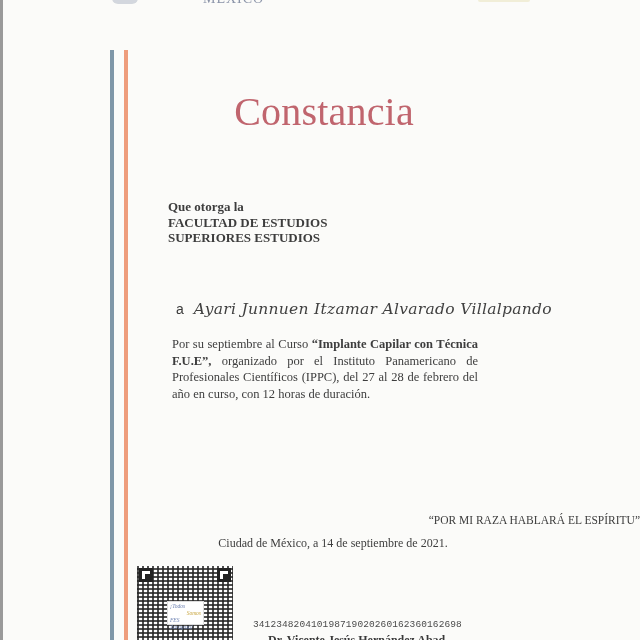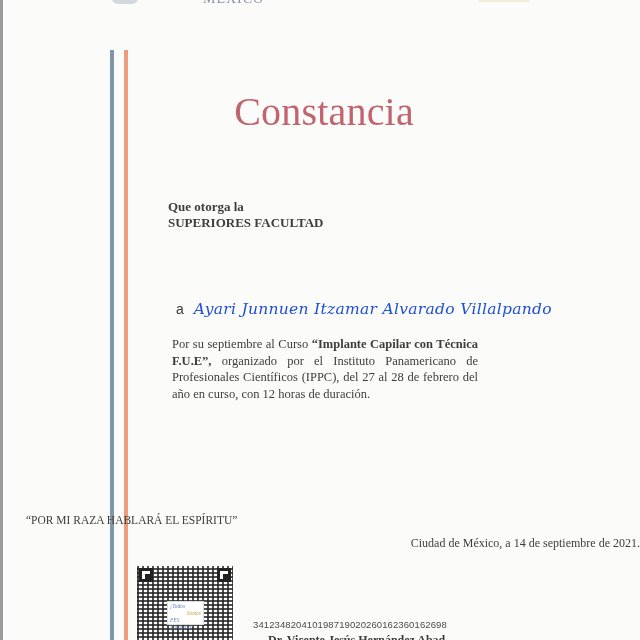--- a/index.html
+++ b/index.html
@@ -24,69 +24,70 @@
       position: absolute; left: 0; width: 640px; top: 88px; text-align: center;
       font-size: 40px; color: #c0656e; letter-spacing: 0.2px; padding-left: 8px; box-sizing: border-box;
     }
     .grant {
       position: absolute; left: 168px; top: 199px; width: 260px;
       font-size: 13px; font-weight: bold; line-height: 15.5px; color: #3d3d3d;
     }
     .recipient-row { position: absolute; left: 176px; top: 300px; display: flex; align-items: baseline; }
     .recipient-a { font-family: "Liberation Sans", sans-serif; font-size: 14px; margin-right: 10px; color: #3a3a3a; }
     .recipient-name {
-      font-family: "DejaVu Serif", serif; font-style: italic; font-size: 15.5px; color: #1d4ed8;
+      font-family: "DejaVu Serif", serif; font-style: italic; font-size: 15.5px; color: #404040;
       letter-spacing: 0.3px;
     }
     .body-text {
       position: absolute; left: 172px; top: 336px; width: 306px;
       font-size: 12.5px; line-height: 16.5px; text-align: justify; color: #3d3d3d;
     }
     .body-text b { font-weight: bold; }
-    .motto { position: absolute; left: 0; width: 640px; top: 514px; text-align: left; font-size: 11.5px; color: #3d3d3d; padding-left: 26px; box-sizing: border-box; }
-    .place-date { position: absolute; left: 0; width: 640px; top: 536px; text-align: right; font-size: 12px; color: #3d3d3d; padding-left: 26px; box-sizing: border-box; }
+    .motto { position: absolute; left: 0; width: 640px; top: 514px; text-align: right; font-size: 11.5px; color: #3d3d3d; padding-left: 26px; box-sizing: border-box; }
+    .place-date { position: absolute; left: 0; width: 640px; top: 536px; text-align: center; font-size: 12px; color: #3d3d3d; padding-left: 26px; box-sizing: border-box; }
     .qr {
       position: absolute; left: 137px; top: 566px; width: 96px; height: 80px;
       background-color: #fff;
       background-image:
         repeating-linear-gradient(90deg, #333 0 2px, transparent 2px 5px),
         repeating-linear-gradient(0deg, #333 0 2px, transparent 2px 4px);
       background-blend-mode: multiply;
       opacity: .85;
     }
     .qr-finder { position: absolute; width: 14px; height: 14px; border: 3px solid #222; background: #fff; box-sizing: border-box; }
     .qr-finder::after { content: ""; position: absolute; left: 3px; top: 3px; width: 5px; height: 5px; background: #222; }
     .qr-logo {
       position: absolute; left: 167px; top: 601px; width: 37px; height: 24px;
       background: #fff; border: 1px solid #ddd;
       font-family: "Liberation Serif", serif; font-style: italic; font-size: 5.5px; line-height: 7px;
       color: #6a7fb0; padding: 1px 2px; box-sizing: border-box;
     }
     .qr-logo span { display: block; }
     .qr-logo .gold { color: #c9a640; text-align: right; }
-    .serial { position: absolute; left: 253px; top: 619px; font-family: Liberation Sans, sans-serif; font-size: 9.5px; color: #4a4a4a; letter-spacing: 0.1px; }
+    .serial { position: absolute; left: 253px; top: 619px; font-family: Liberation Mono, monospace; font-size: 9.5px; color: #4a4a4a; letter-spacing: 0.1px; }
     .signer { position: absolute; left: 268px; top: 633px; font-size: 12px; font-weight: bold; color: #3a3a3a; }
   </style>
 </head>
 <body>
 
 <div class="left-edge"></div>
 
 <div class="hdr-emblem"></div>
 <div class="hdr-mexico">MÉXICO</div>
 <div class="hdr-right"></div>
 
 <div class="stripe blue"></div>
 <div class="stripe orange"></div>
 
 <div class="title">Constancia</div>
 
 <div class="grant">
   <div>Que otorga la</div>
-  <div>SUPERIORES FACULTAD</div>
+  <div>FACULTAD DE ESTUDIOS</div>
+  <div>SUPERIORES ESTUDIOS</div>
 </div>
 
 <div class="recipient-row">
   <span class="recipient-a">a</span>
   <span class="recipient-name">Ayari Junnuen Itzamar Alvarado Villalpando</span>
 </div>
 
 <div class="body-text"><span>Por su septiembre al Curso </span><b>“Implante Capilar con Técnica F.U.E”,</b><span> organizado por el Instituto Panamericano de Profesionales Científicos (IPPC), del 27 al 28 de febrero del año en curso, con 12 horas de duración.</span></div>
 
 <div class="motto">“POR MI RAZA HABLARÁ EL ESPÍRITU”</div>

